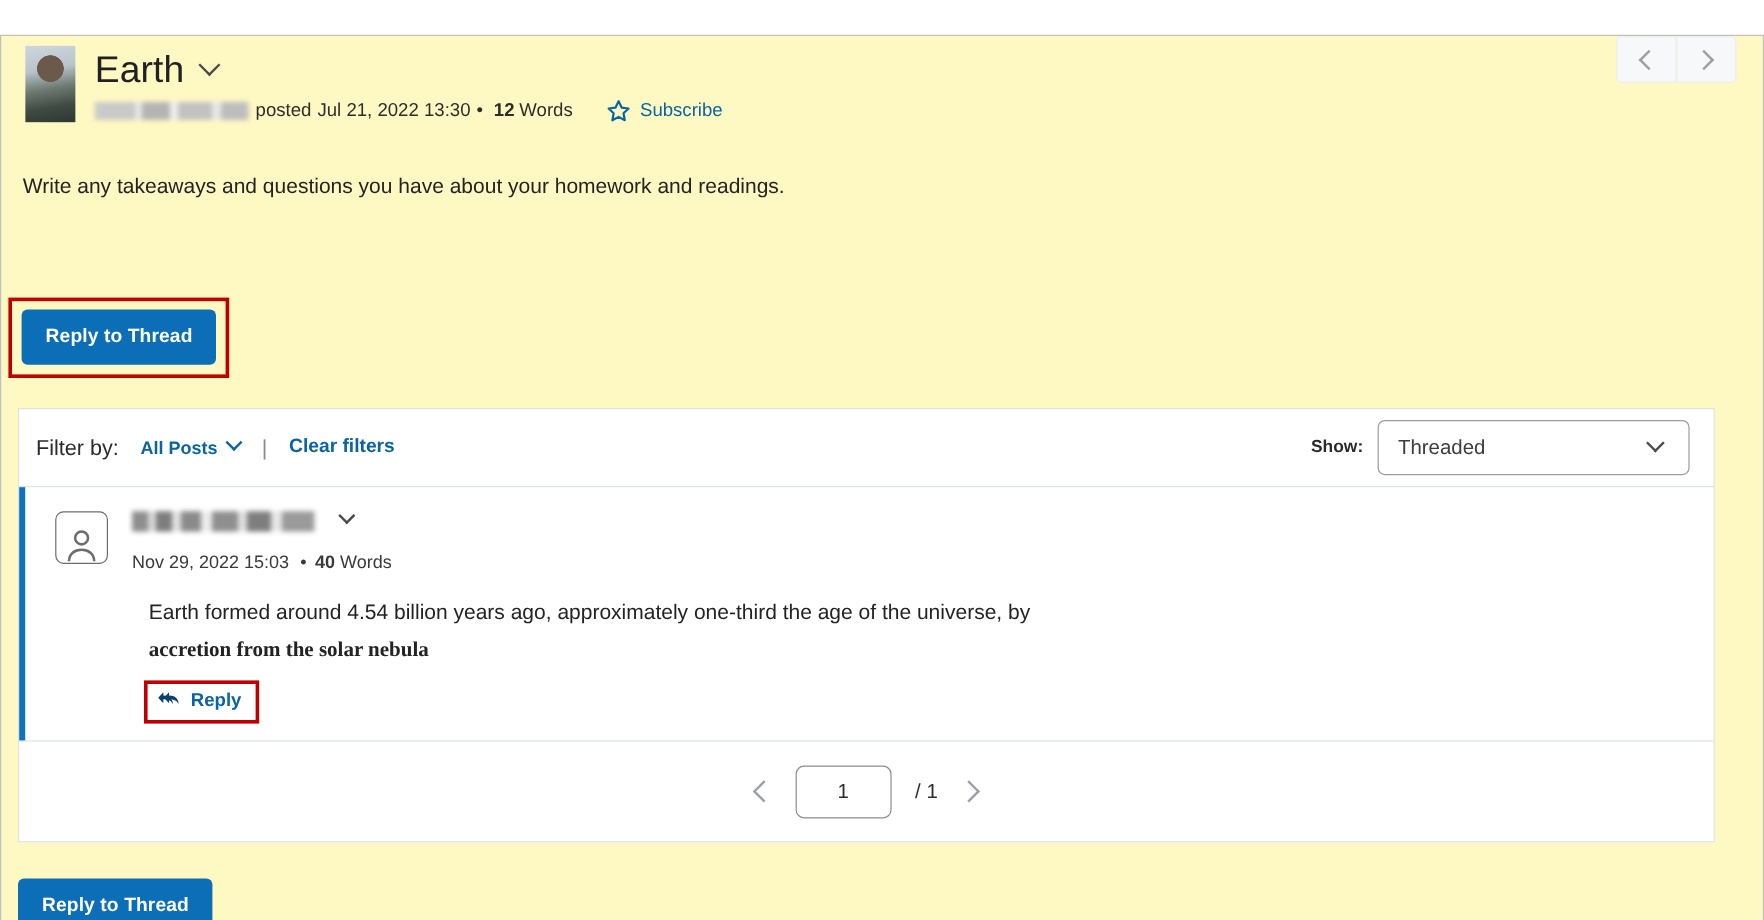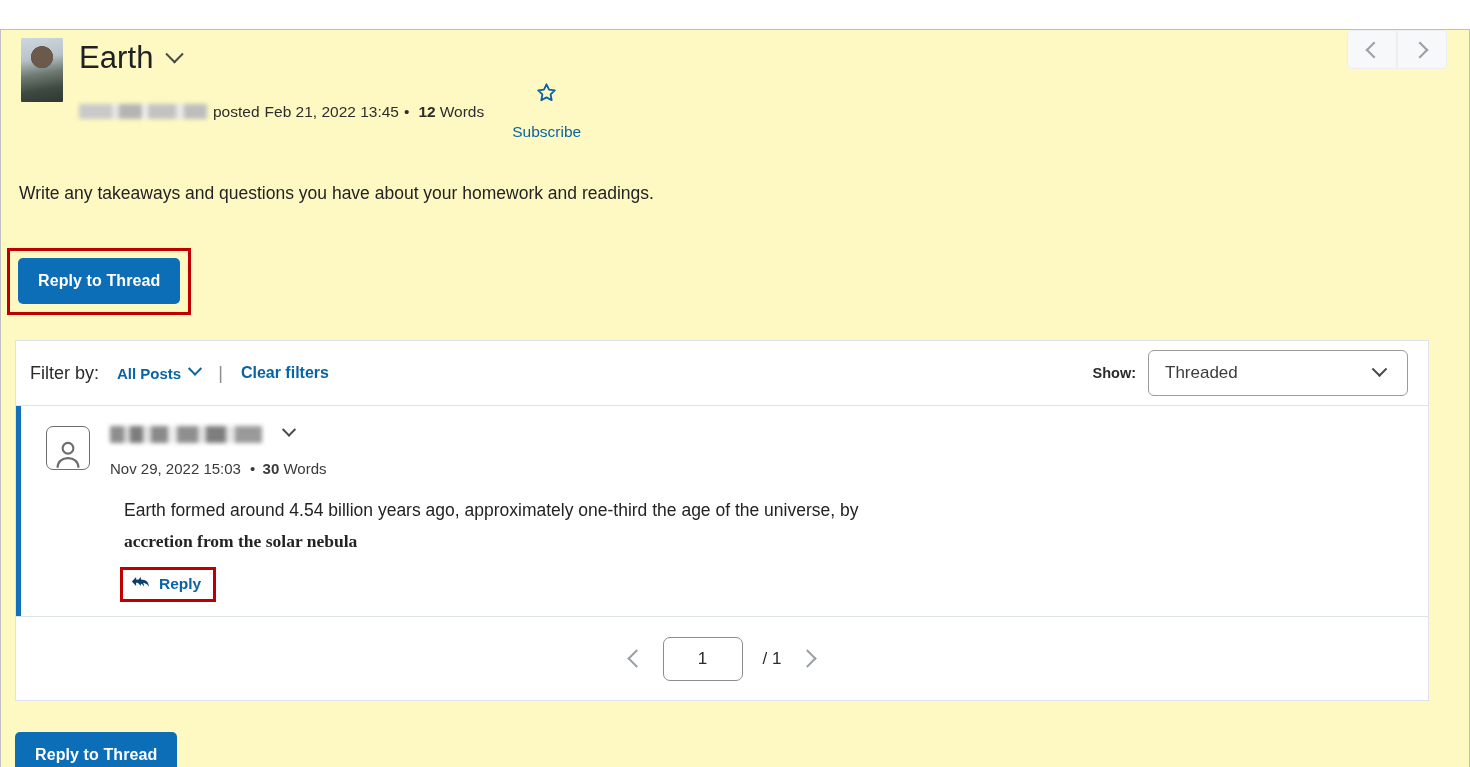--- a/index.html
+++ b/index.html
@@ -79,26 +79,25 @@
       linear-gradient(90deg,#c9c9c9 0 26%, #e6e6e6 26% 31%, #b4b4b4 31% 49%,
                       #efefef 49% 54%, #c2c2c2 54% 76%, #e8e8e8 76% 82%, #bdbdbd 82% 100%);
     filter: blur(2.2px);
     vertical-align: middle;
   }
   .meta-words { font-weight: 700; margin: 0 4px 0 6px; }
   .dot { margin: 0 3px 0 5px; }
   .subscribe {
     display: inline-flex;
     align-items: center;
-    gap: 20px;
+    gap: 7px;
     margin-left: 28px;
     color: #0a64a4;
     font-size: 15.5px;
     cursor: pointer;
-    flex-direction: column;
   }
   .star-icon { width: 21px; height: 21px; display: block; }
 
   .nav-arrows {
     position: absolute;
     top: 0; right: 22px;
     display: flex;
   }
   .nav-btn {
     width: 50px; height: 39px;
@@ -349,21 +348,21 @@
     <div class="header-row">
       <div class="avatar-photo"></div>
       <div class="header-text">
         <div class="title-line">
           <span class="thread-title">Earth</span>
           <span class="chev"></span>
         </div>
         <div class="meta-line">
           <span class="redacted"></span>
           <span>posted</span>
-          <span style="margin-left:5px">Feb 21, 2022 13:45</span>
+          <span style="margin-left:5px">Jul 21, 2022 13:30</span>
           <span class="dot">•</span>
           <span class="meta-words">12</span>
           <span>Words</span>
           <span class="subscribe">
             <svg class="star-icon" viewBox="0 0 24 24">
               <path d="M12 2.6l2.9 6.1 6.6.9-4.8 4.6 1.2 6.6L12 17.6 6.1 20.8l1.2-6.6L2.5 9.6l6.6-.9z" fill="none" stroke="#0a64a4" stroke-width="2.1" stroke-linejoin="round"></path>
             </svg>
             <span>Subscribe</span>
           </span>
         </div>
@@ -416,21 +415,21 @@
         </svg>
       </div>
       <div class="post-main">
         <div class="post-author-line">
           <span class="redacted-name"></span>
           <span class="chev small"></span>
         </div>
         <div class="post-meta">
           <span>Nov 29, 2022 15:03</span>
           <span class="dot">•</span>
-          <b>30</b>
+          <b>40</b>
           <span>Words</span>
         </div>
         <div class="post-text"><span>Earth formed around 4.54 billion years ago, approximately one-third the age of the universe, by </span><b>accretion from the solar nebula</b></div>
         <div class="reply-wrap annot-box">
           <span class="reply-link">
             <svg class="reply-arrow-icon" viewBox="0 0 26 18">
               <path d="M7 2 1.2 8.2 7 14.4V10c6 0 9 1.6 11 5.6-.4-6.6-4-9.7-11-9.9z" fill="#0a3f6e"></path>
               <path d="M13.5 2 7.7 8.2l5.8 6.2V10c6 0 9 1.6 11 5.6-.4-6.6-4-9.7-11-9.9z" fill="#0a3f6e"></path>
             </svg>
             <span>Reply</span>

